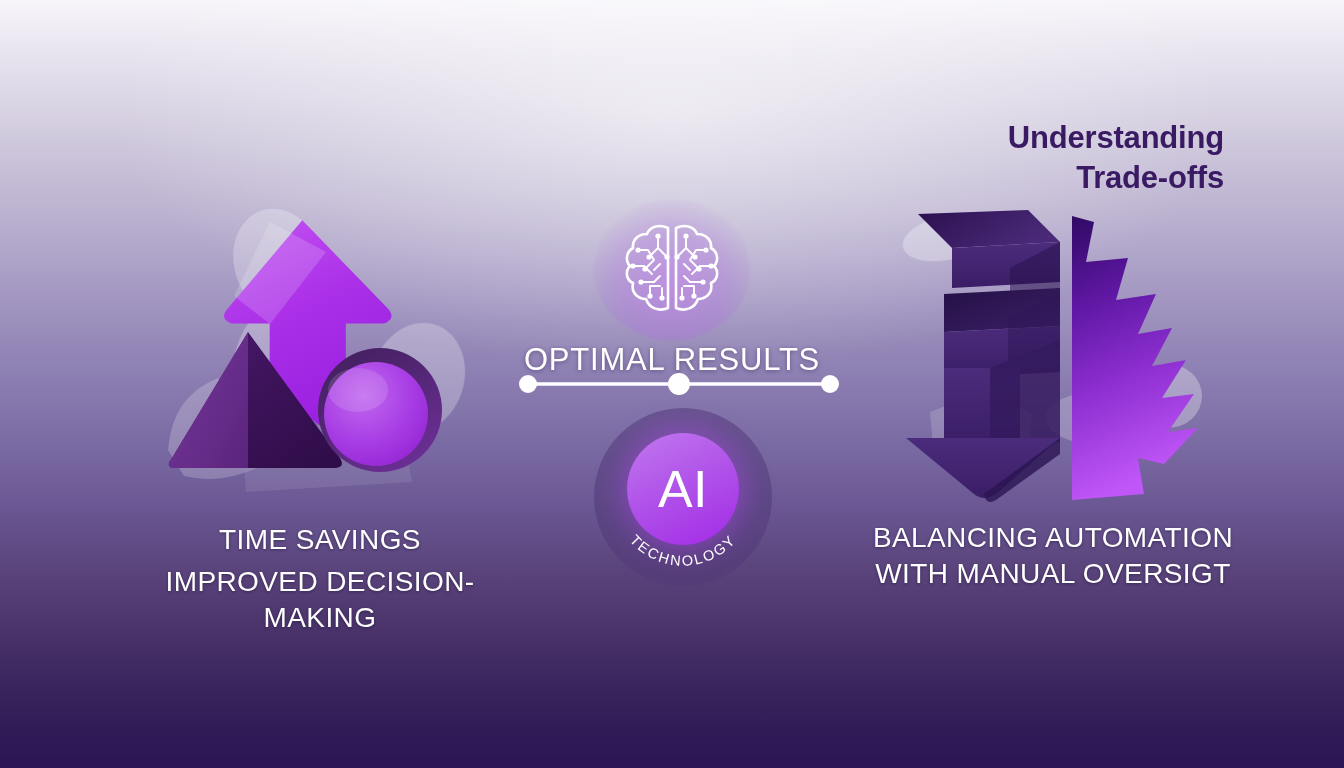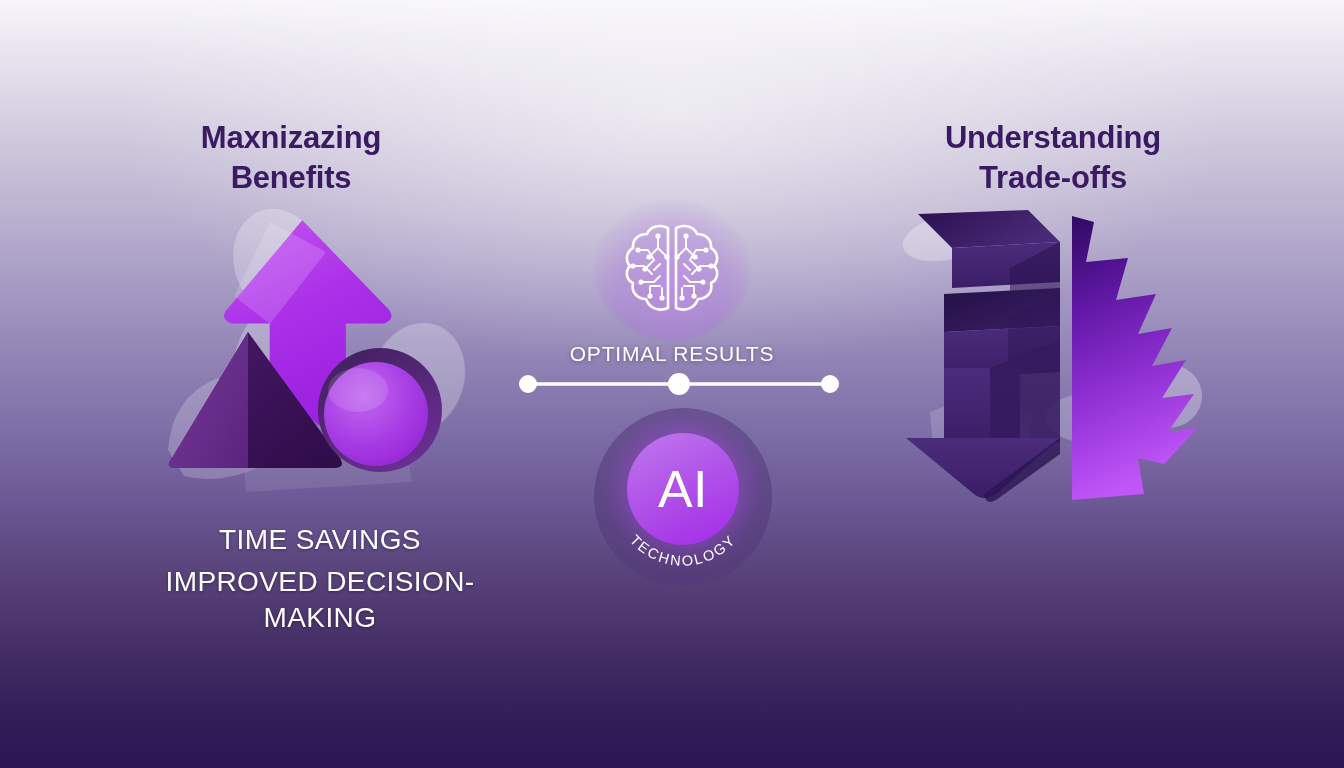--- a/index.html
+++ b/index.html
@@ -37,21 +37,21 @@
     position:absolute;
     text-align:center;
     font-size:31px;
     font-weight:bold;
     line-height:1.28;
     color:#3a1a63;
     letter-spacing:-0.2px;
     white-space:pre-line;
   }
   #heading-left  { left:96px;  top:118px; width:390px; }
-  #heading-right { left:858px; top:118px; width:390px; }
+  #heading-right { left:834px; top:118px; width:390px;text-align:right; }
 
   
   .bullets {
     position:absolute;
     text-align:center;
     color:#ffffff;
     font-size:28px;
     line-height:1.28;
     letter-spacing:0.4px;
     text-shadow:0 1px 3px rgba(20,8,45,0.45);
@@ -88,21 +88,21 @@
       rgba(170,120,215,0.07) 72%,
       rgba(170,120,215,0) 100%);
     filter:blur(1px);
   }
   #brain-badge svg { position:absolute; left:26px; top:16px; width:104px; height:108px; }
 
   #optimal-label {
     position:absolute; left:0; top:146px;
     width:400px; text-align:center;
     color:#ffffff;
-    font-size:21px;
+    font-size:31px;
     letter-spacing:0.8px;
     text-shadow:0 1px 4px rgba(30,12,60,0.4);
   }
 
   #connector {
     position:absolute; left:42px; top:176px;
     width:330px; height:24px;
   }
 
   #ai-node {
@@ -140,22 +140,20 @@
     font-family:"Liberation Sans", sans-serif;
     font-size:14.5px;
     letter-spacing:2.1px;
   }
 </style>
 </head>
 <body>
 
 <div id="stage">
 
-  <div class="heading" id="heading-left">Maxnizazing
-Benefits</div>
 
   <div class="heading" id="heading-right">Understanding
 Trade-offs</div>
 
   <div class="cluster" id="cluster-left">
     <svg viewBox="0 0 320 300" xmlns="http://www.w3.org/2000/svg">
       <defs>
         <linearGradient id="gArrowUp" x1="0" y1="0" x2="0.35" y2="1">
           <stop offset="0%" stop-color="#c455f2"></stop>
           <stop offset="48%" stop-color="#ab30e8"></stop>
@@ -373,15 +371,17 @@
       </svg>
     </div>
   </div>
 
   <div class="bullets" id="bullets-left">
     <span class="line">TIME SAVINGS</span>
     <span class="line">IMPROVED DECISION-MAKING</span>
   </div>
 
   <div class="bullets" id="bullets-right">
+    <span class="line">BALANCING AUTOMATION
+WITH MANUAL OVERSIGT</span>
   </div>
 
 </div>
 
 </body></html>

